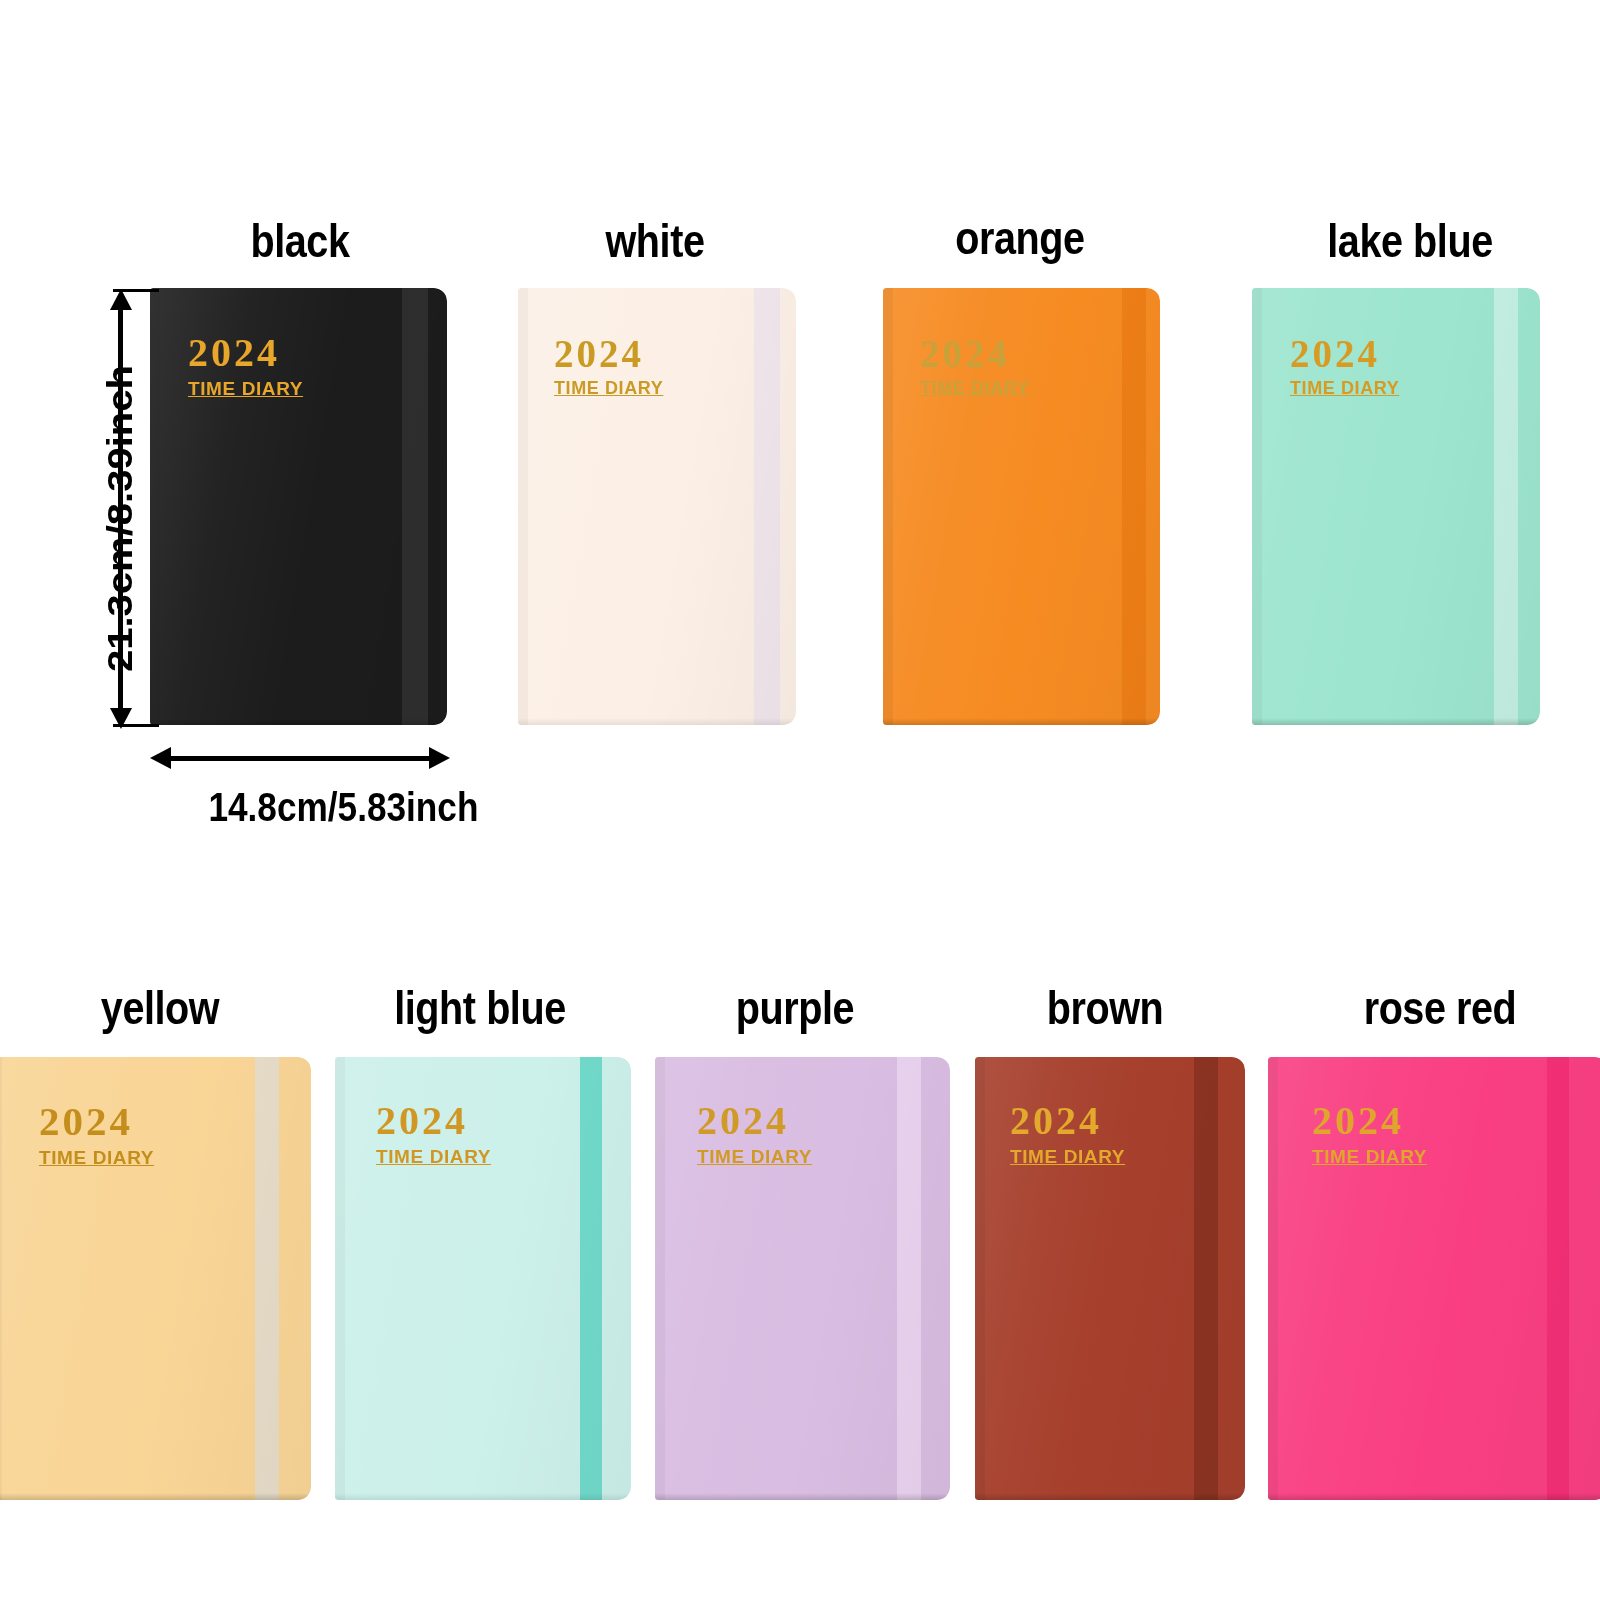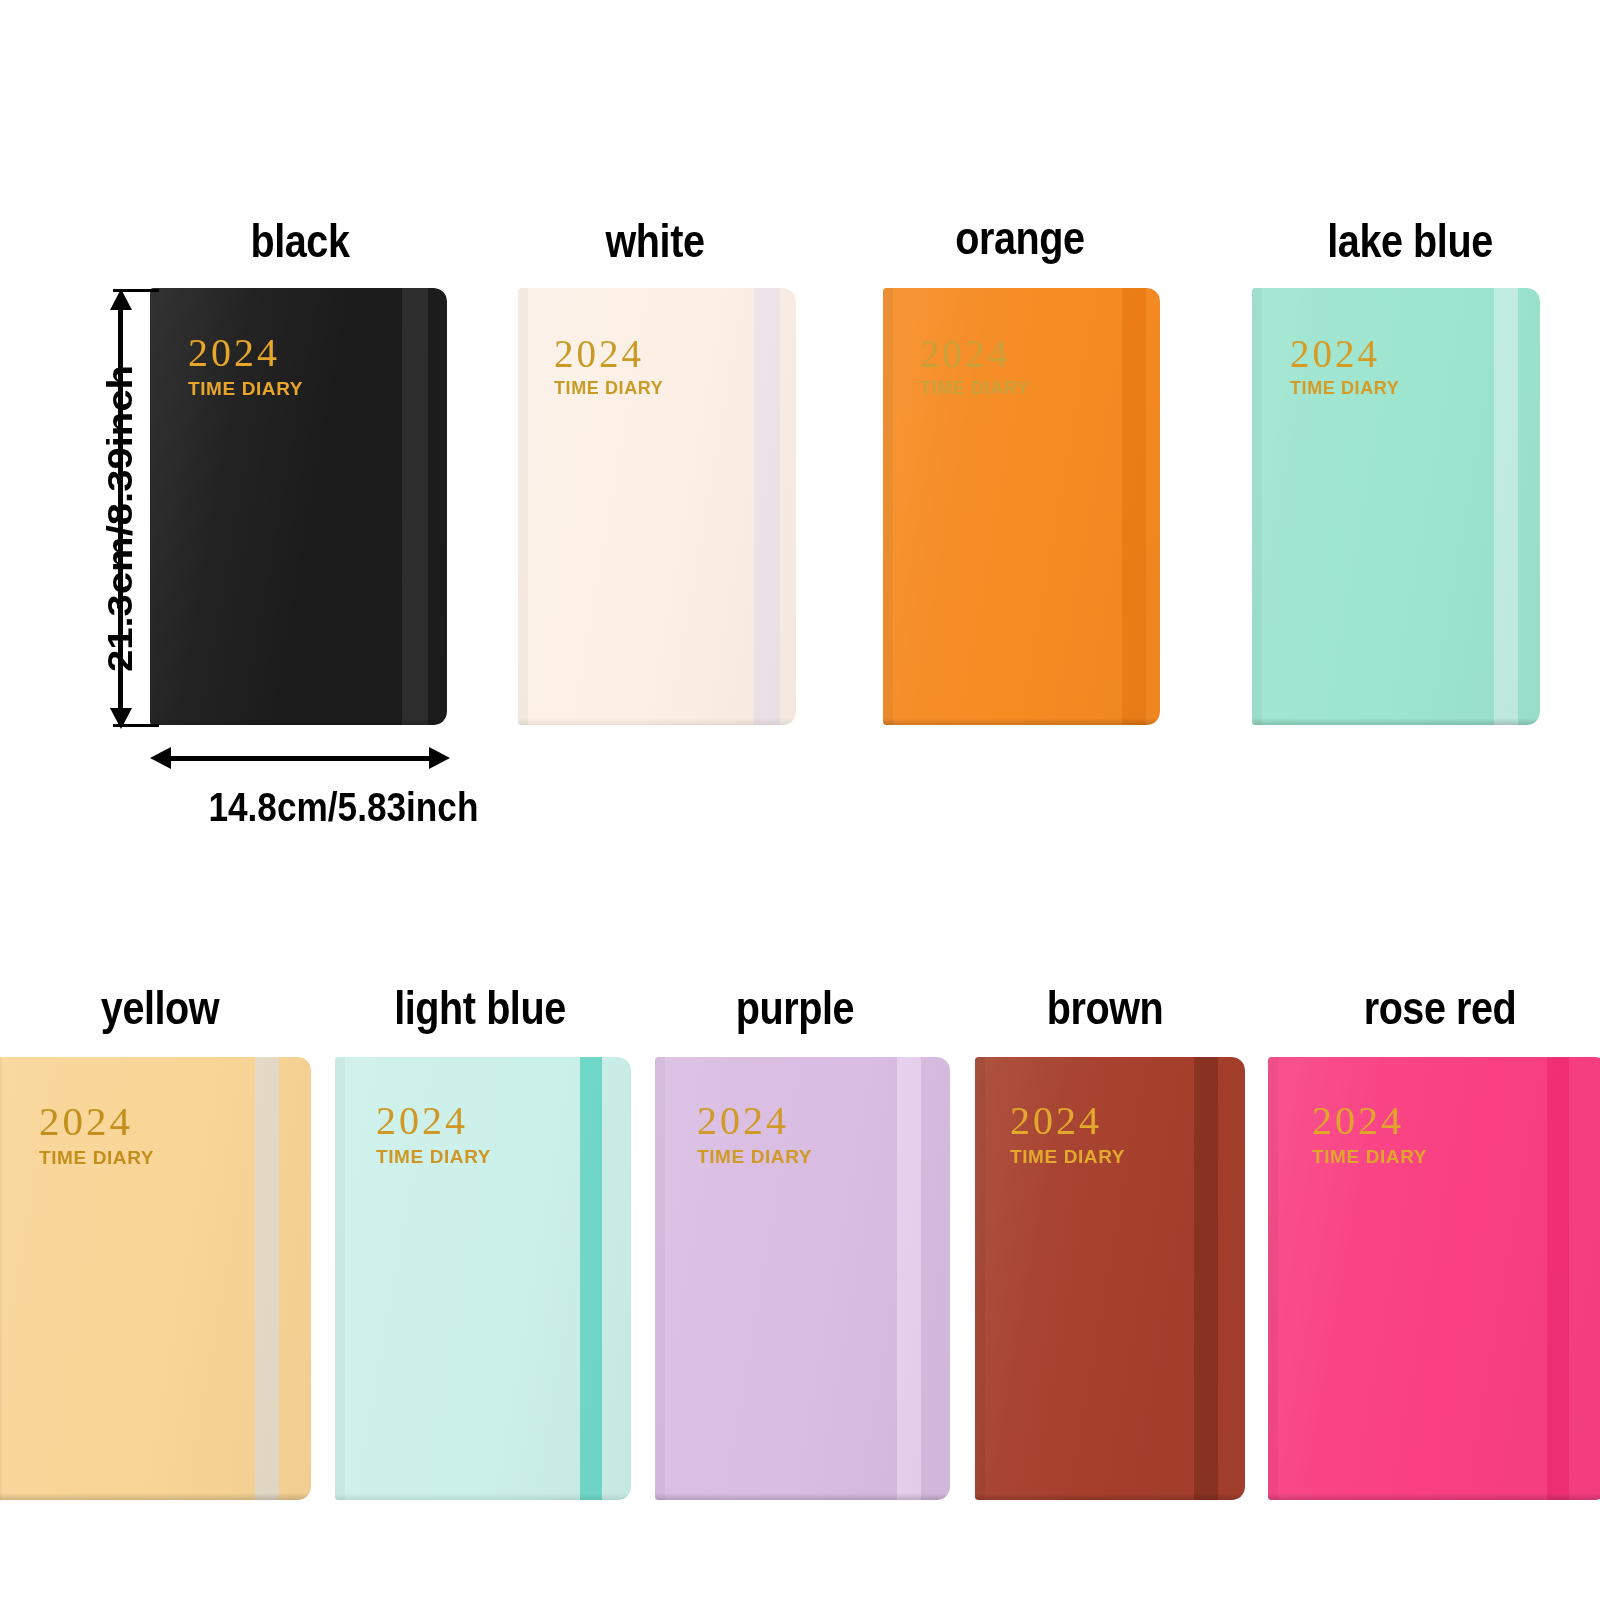--- a/index.html
+++ b/index.html
@@ -74,29 +74,30 @@
     background: linear-gradient(to top, rgba(0,0,0,0.16), rgba(0,0,0,0));
   }
   
   .nb-foil {
     position: absolute;
     line-height: 1;
     user-select: none;
   }
   .foil-year {
     font-family: "Liberation Serif", serif;
-    font-weight: normal;
+    font-weight: bold;
     display: block;
     letter-spacing: 3px;
   }
   .foil-sub {
     font-family: "Liberation Sans", sans-serif;
     font-weight: bold;
     display: block;
     letter-spacing: 0.6px;
+    text-decoration: underline;
   }
 
   
   .dim-line {
     position: absolute;
     background: #000000;
   }
   .dim-arrow {
     position: absolute;
     width: 0; height: 0;

